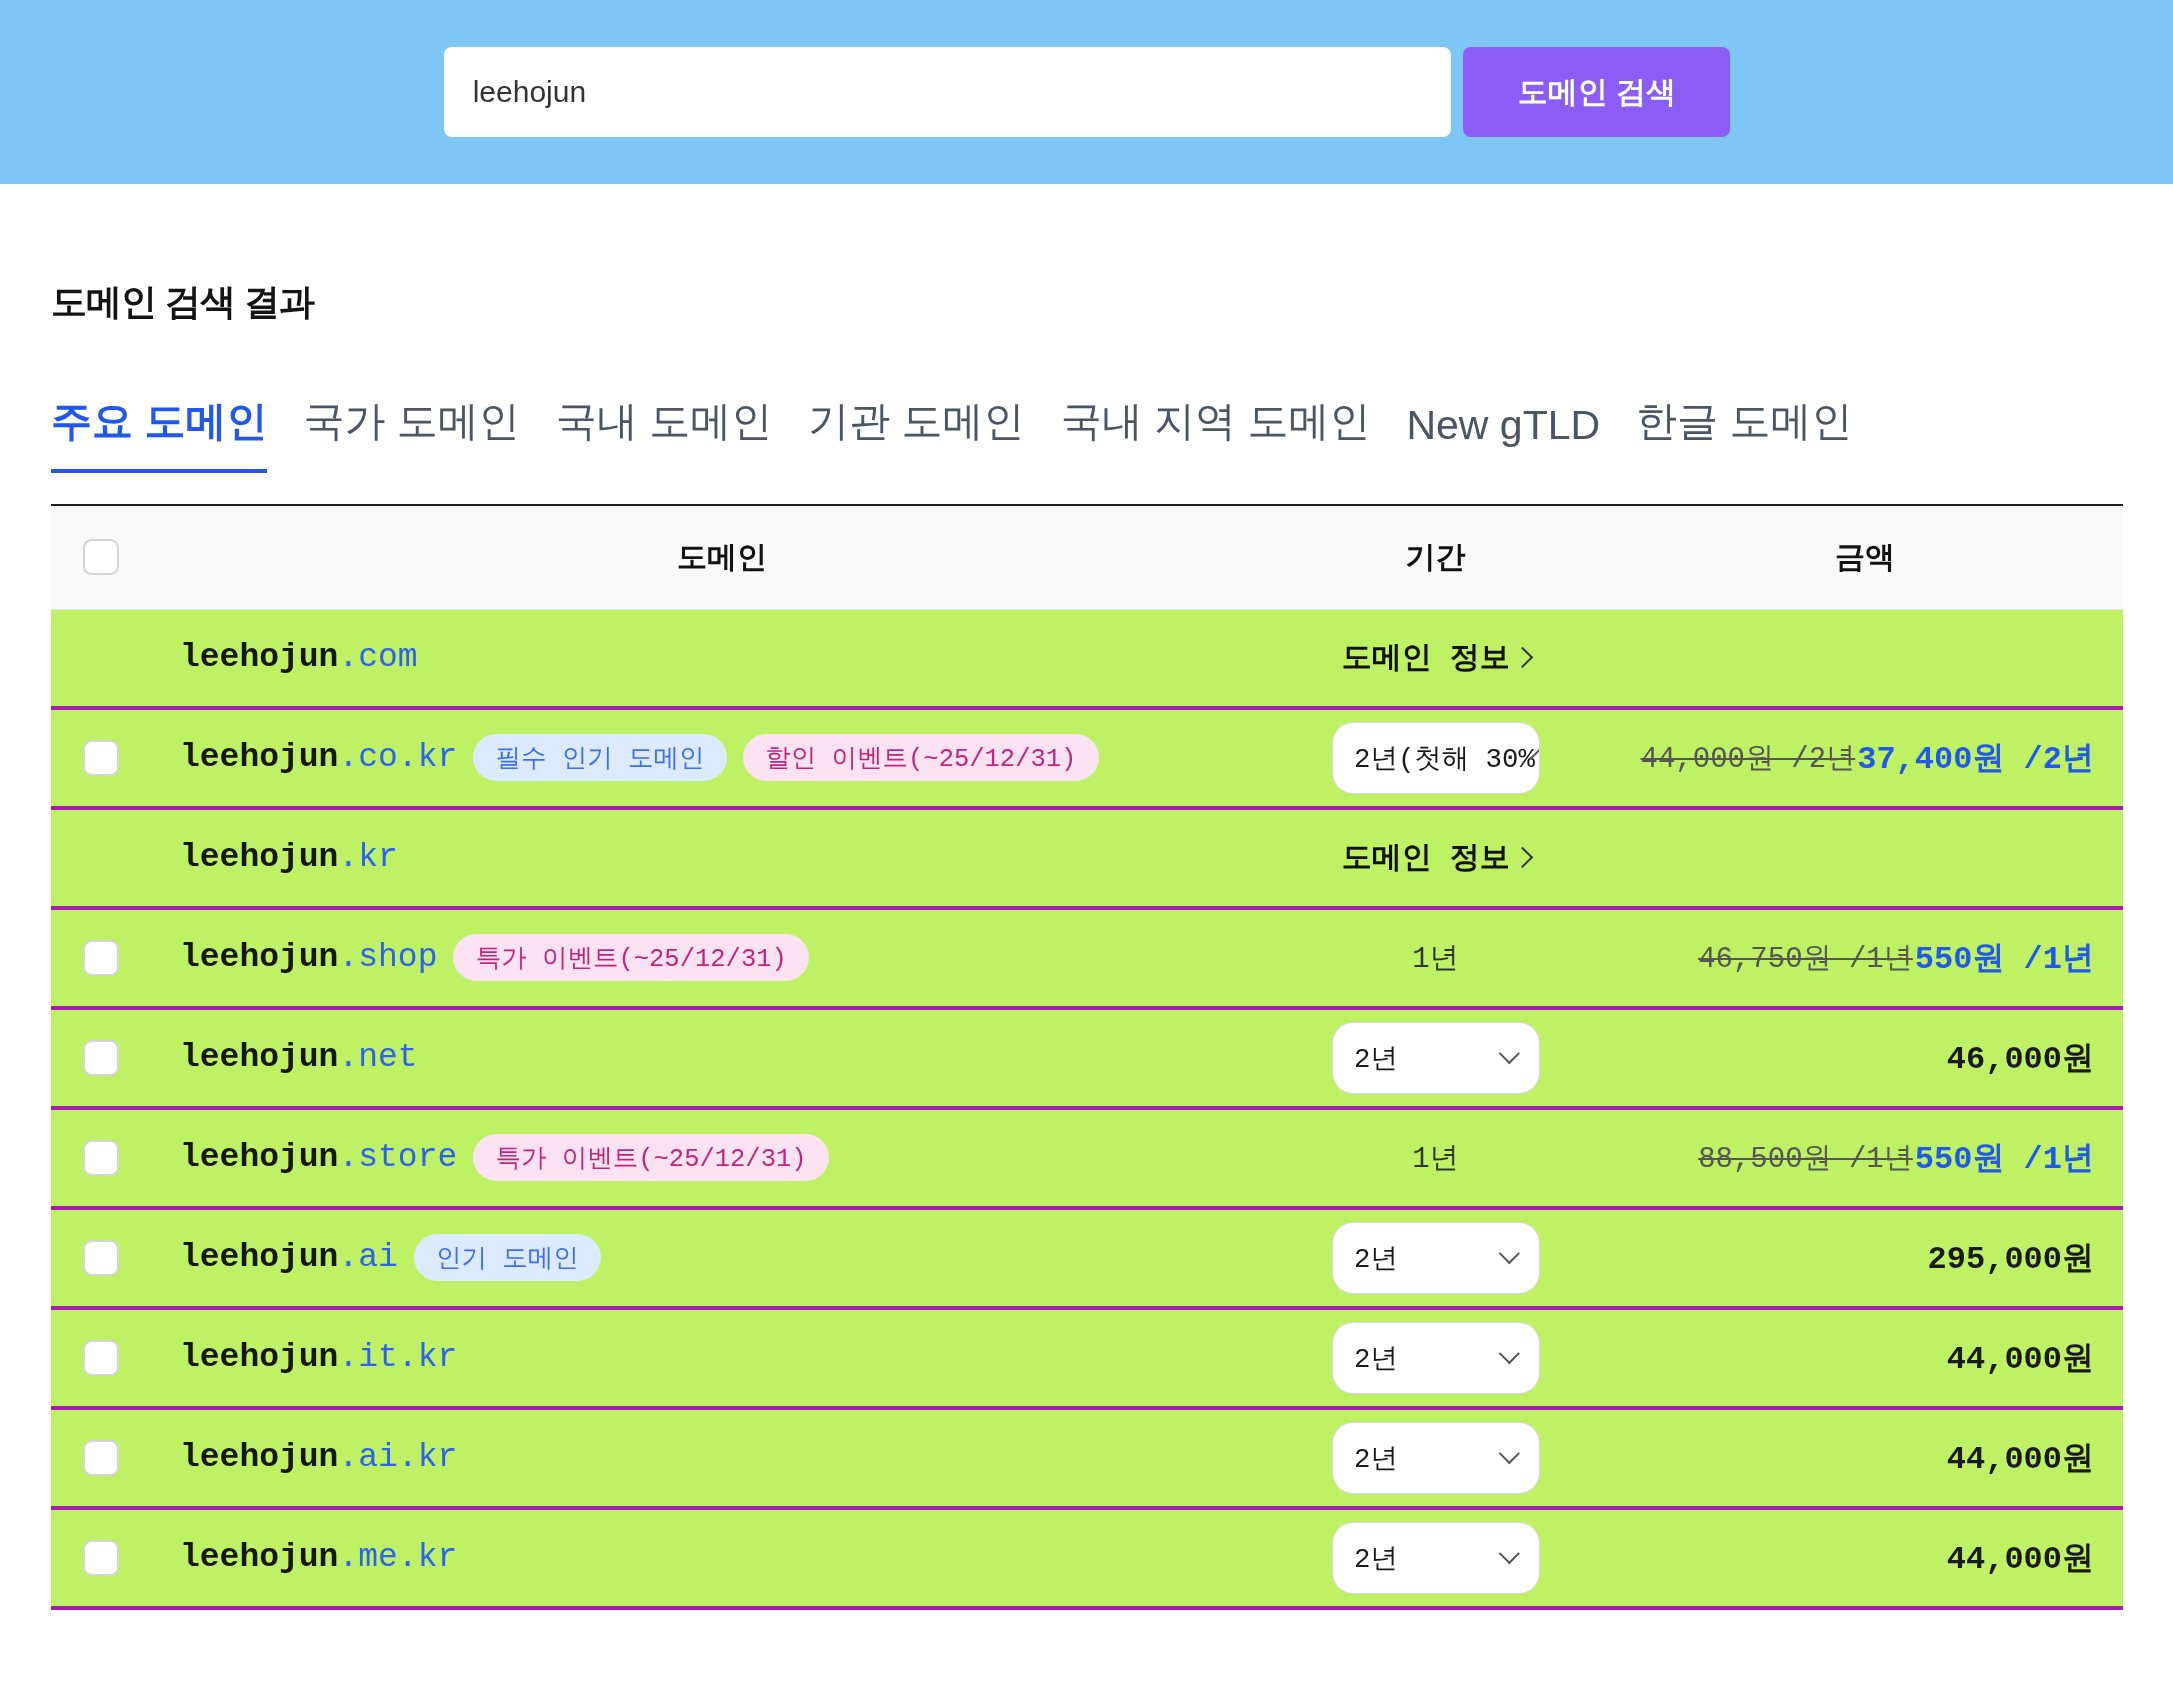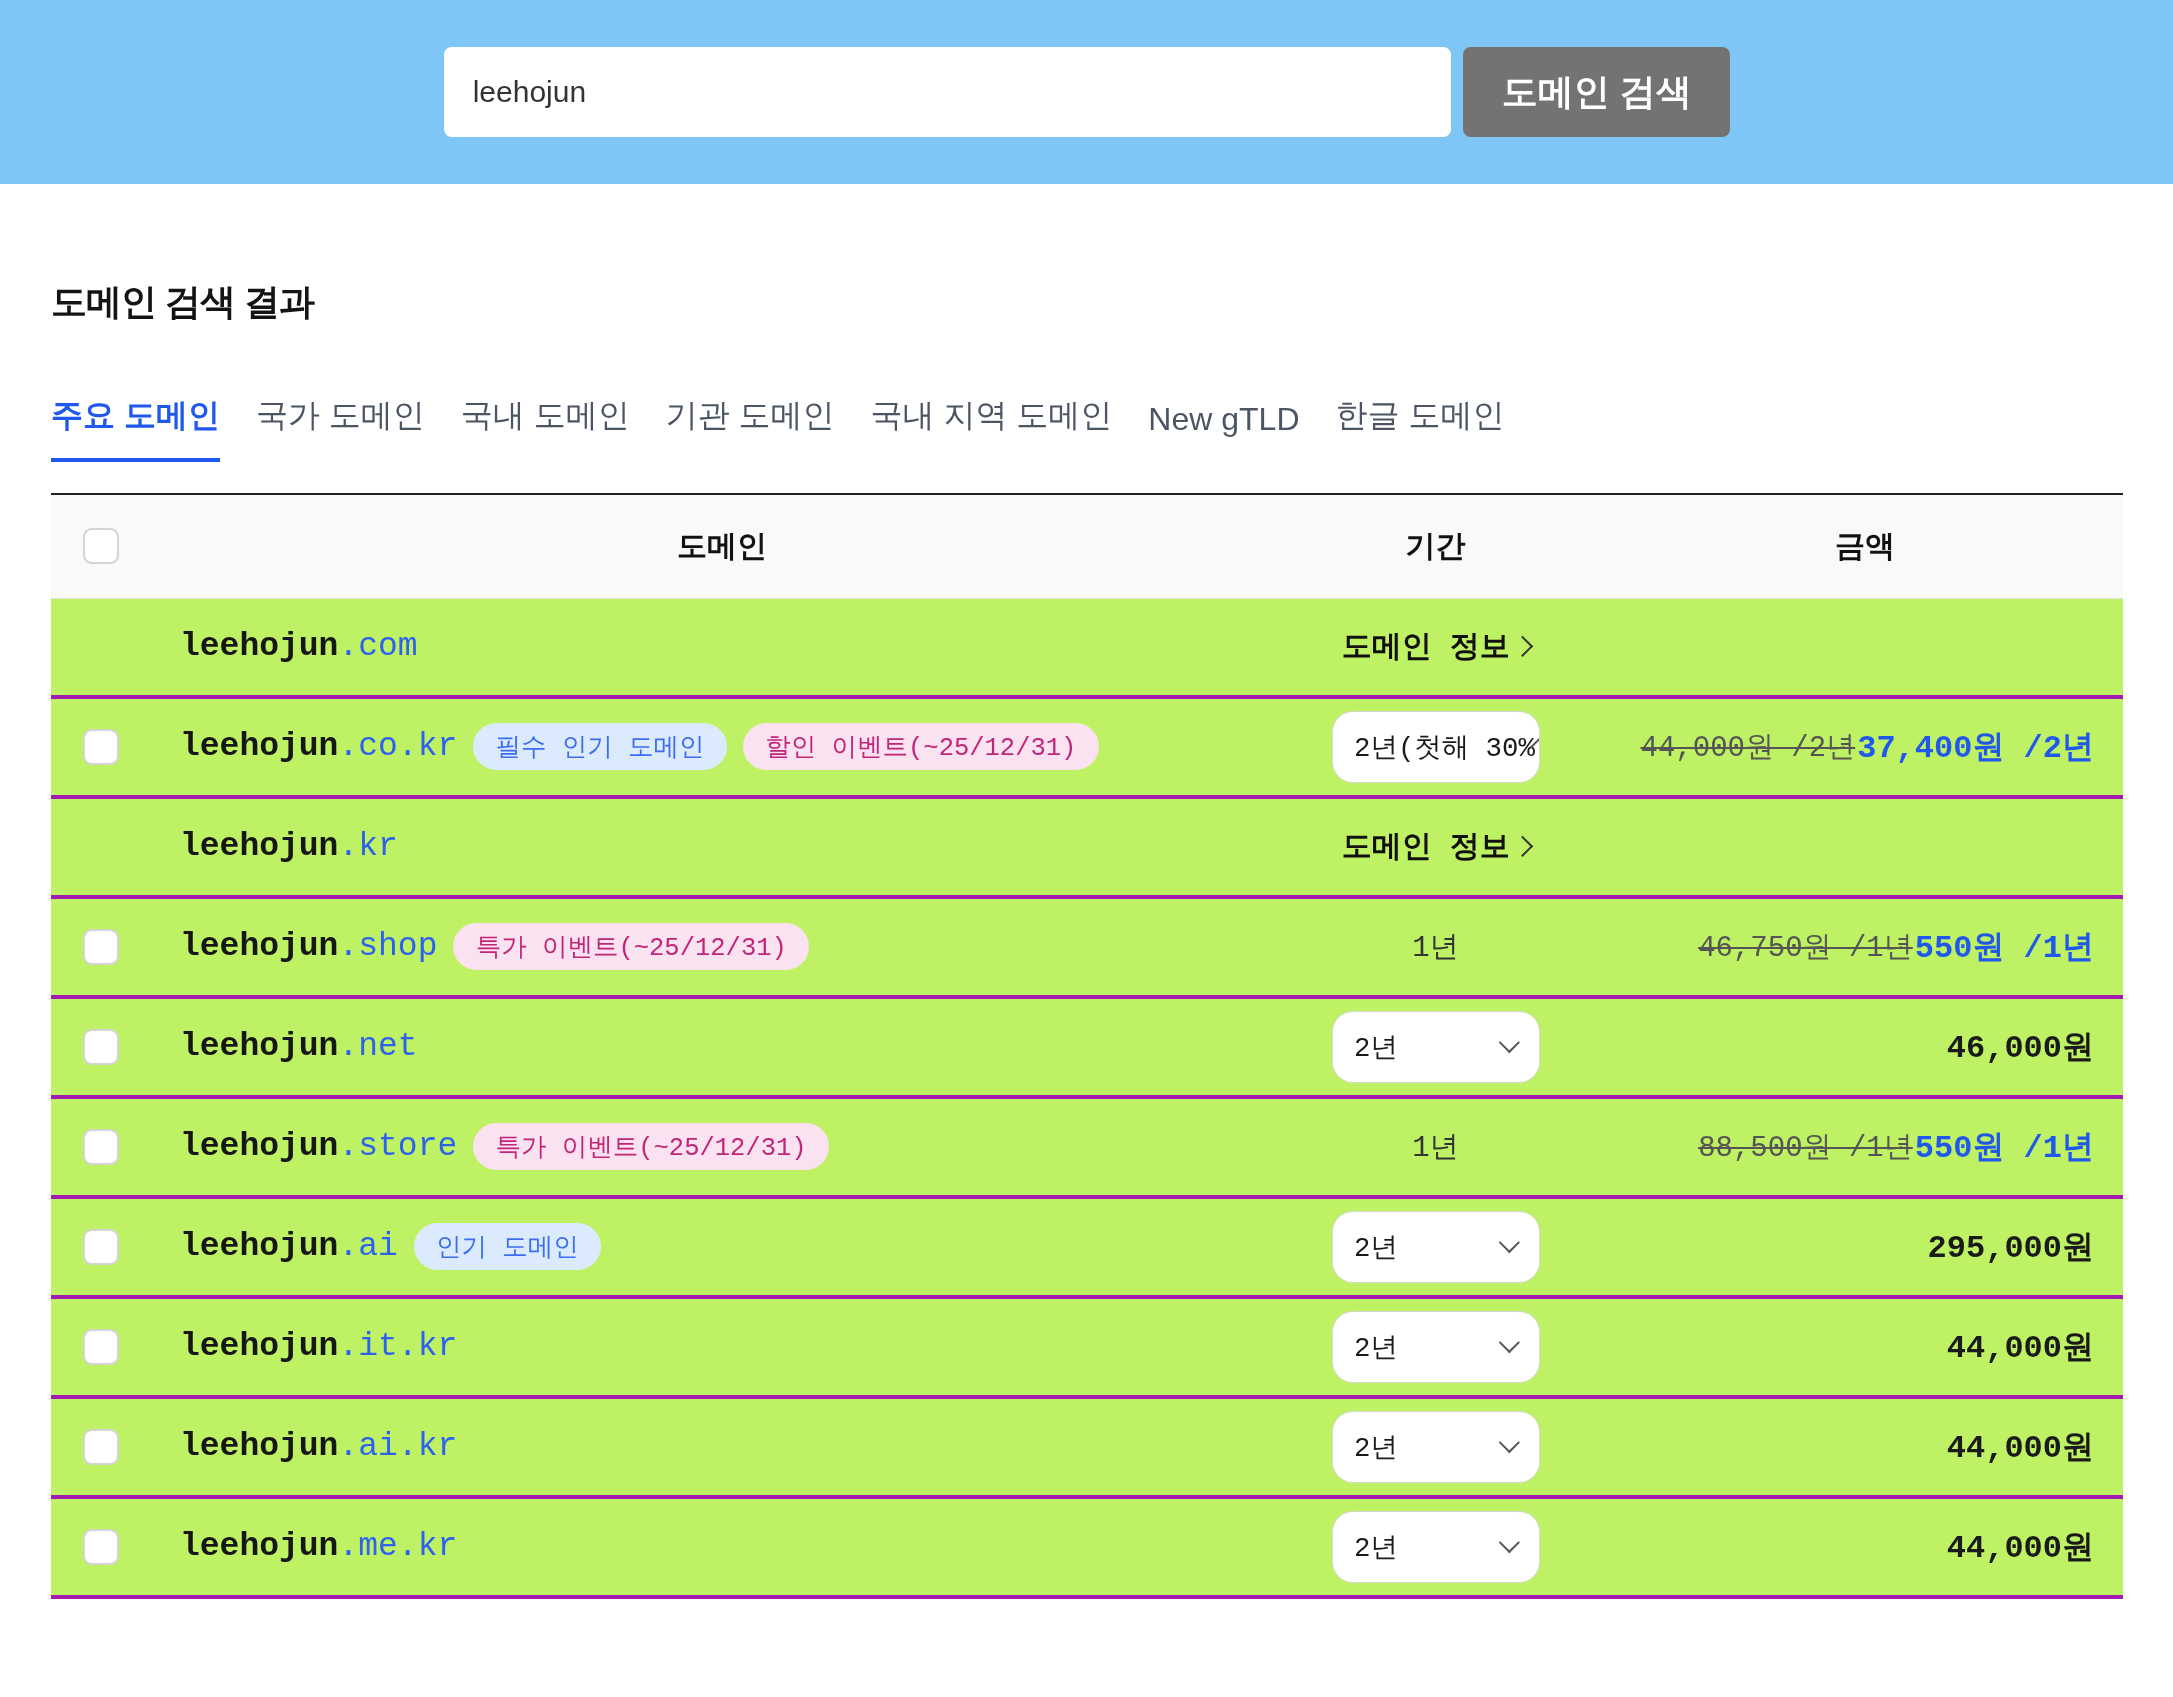--- a/index.html
+++ b/index.html
@@ -23,42 +23,42 @@
     width: 1007px; height: 90px;
     border: none; border-radius: 7.8px;
     background: #ffffff;
     font-family: "Liberation Sans", sans-serif;
     font-size: 30px; color: #333;
     padding: 0 29px;
     outline: none;
   }
   .search-button {
     width: 267px; height: 90px;
-    background: #737373;
+    background: #8b5cf6;
     border: none; border-radius: 7.8px;
-    color: #ffffff; font-weight: 700; font-size: 36px;
+    color: #ffffff; font-weight: 700; font-size: 30px;
     font-family: "Liberation Sans", sans-serif;
     cursor: pointer;
   }
 
   
   .content { padding: 0 51px; }
   .page-title {
     margin-top: 94px;
     font-size: 36px; font-weight: 700; color: #141414;
     letter-spacing: -1px;
   }
 
   
   .tabs {
     margin-top: 67px;
     display: flex; gap: 36px; align-items: flex-end;
   }
   .tab {
-    font-size: 32px; color: #4b5563;
+    font-size: 41px; color: #4b5563;
     padding-bottom: 19.6px;
     border-bottom: 4.9px solid transparent;
     cursor: pointer; white-space: nowrap;
   }
   .tab.active {
     color: #2158ec; font-weight: 700;
     border-bottom-color: #2158ec;
   }
 
   

